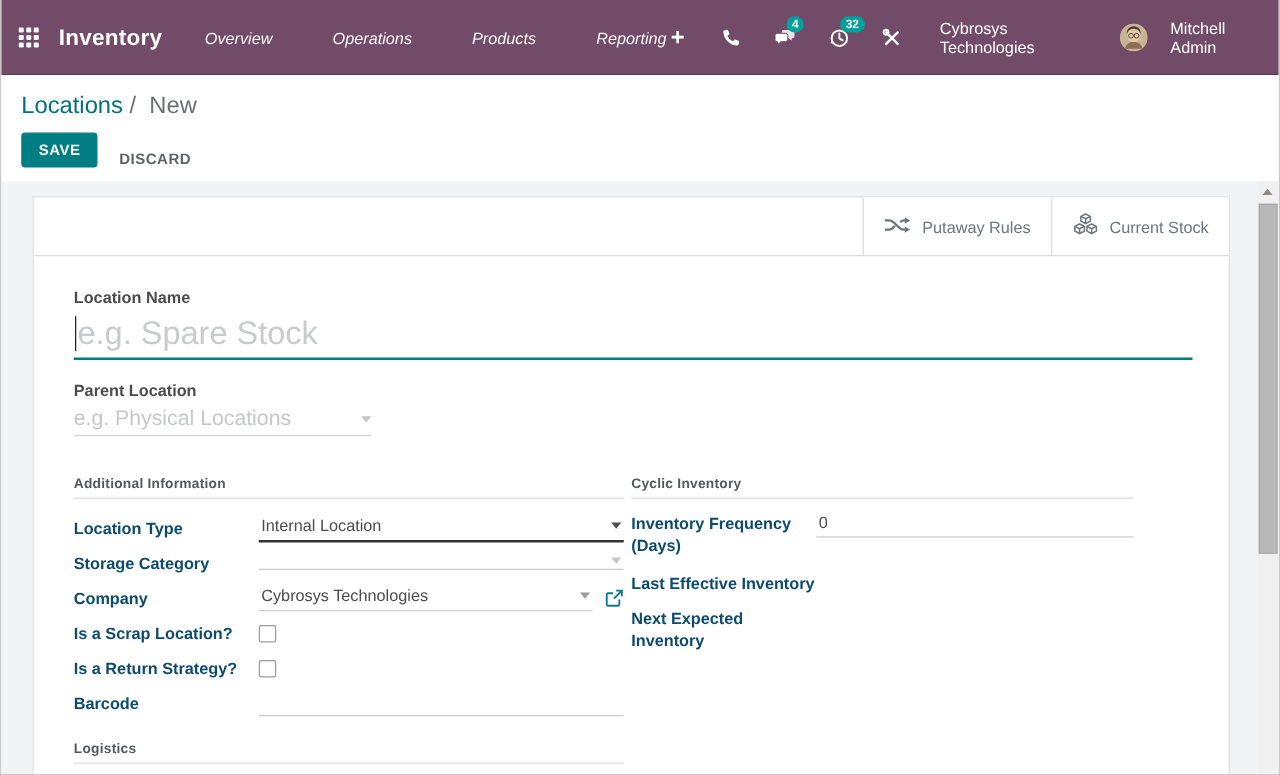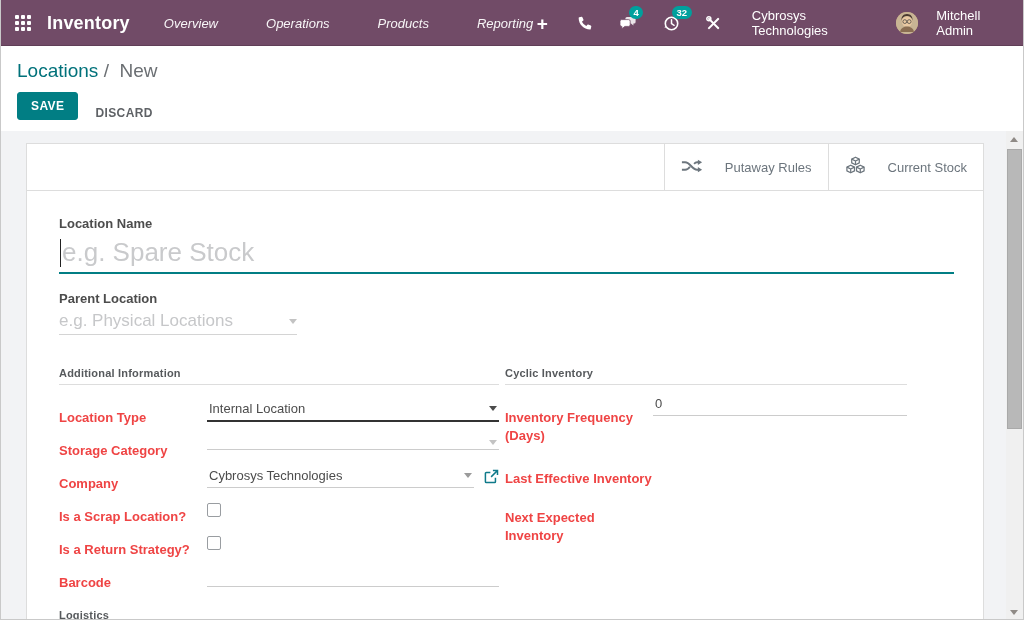--- a/index.html
+++ b/index.html
@@ -5,21 +5,21 @@
   * { box-sizing: border-box; margin: 0; padding: 0; }
   html,body { width:1024px; height:620px; overflow:hidden; }
   body {
     font-family: "Liberation Sans", "DejaVu Sans", sans-serif;
     background:#fff; color:#4c4c4c; position:relative;
     border-left:1px solid #c9c9c9; border-right:1px solid #c9c9c9; border-bottom:1px solid #c9c9c9;
   }
 
   
   .navbar {
-    height:46px; background:#714B67; display:flex; align-items:center;
+    height:60px; background:#714B67; display:flex; align-items:center;
     padding:0 16px 0 14px; color:#fff; box-shadow: inset 0 -1px rgba(0,0,0,.15);
   }
   .apps-grid { display:grid; grid-template-columns:repeat(3,4px); grid-gap:2px; margin-right:16px; cursor:pointer; }
   .apps-grid span { width:4px; height:4px; background:#fff; border-radius:1px; }
   .app-name { font-size:18px; font-weight:700; margin-right:34px; letter-spacing:.2px; }
   .nav-menu { display:flex; gap:48px; font-size:13px; }
   .nav-menu div { cursor:pointer; opacity:.95;font-style:italic; }
   .nav-right { margin-left:auto; display:flex; align-items:center; gap:25px; font-size:13px; }
   .nav-icon { position:relative; display:inline-flex; align-items:center; justify-content:center; width:20px; height:20px; cursor:pointer; }
   .nav-icon svg { display:block; }
@@ -49,21 +49,21 @@
   }
 
   
   .content { background:#f2f3f5; height:489px; padding-top:12px; position:relative; }
   .sheet {
     margin-left:25px; width:958px; height:600px; background:#fff;
     border:1px solid #ddd; border-bottom:none;
   }
   .button-box { height:47px; border-bottom:1px solid #ddd; display:flex; justify-content:flex-end; }
   .stat-button {
-    display:flex; align-items:center; gap:22px; padding:0 16px; border:none; background:#fff;
+    display:flex; align-items:center; gap:9px; padding:0 16px; border:none; background:#fff;
     border-left:1px solid #ddd; color:#6c757d; font-size:13px; cursor:pointer;
     font-family:"Liberation Sans",sans-serif;
   }
   .sheet-body { padding:25px 30px 0 32px; }
 
   .field-label-lg { font-size:13px; font-weight:700; color:#4c4c4c; margin-bottom:5px; }
   .name-wrap { position:relative; width:895px; }
   .name-input {
     width:100%; border:none; outline:none; border-bottom:2px solid #017e84;
     font-size:26px; color:#555; padding:1px 0 4px 3px; font-family:"Liberation Sans",sans-serif;
@@ -90,21 +90,21 @@
   .columns { display:flex; margin-top:32px; }
   .col-left { width:440px; margin-right:6px; }
   .col-right { width:402px; }
 
   .section-title {
     font-size:11px; font-weight:700; color:#56595c; padding-bottom:5px;
     border-bottom:1px solid #ddd; margin-bottom:9px; letter-spacing:.2px;
   }
   .o-row { display:flex; align-items:center; min-height:28px; }
   .o-row.top { align-items:flex-start; }
-  .o-label { width:148px; flex:0 0 auto; font-size:13px; font-weight:700; color:#ef4444; line-height:18px; padding-top:2px;margin-top:13px; }
+  .o-label { width:148px; flex:0 0 auto; font-size:13px; font-weight:700; color:#0c4a6e; line-height:18px; padding-top:2px; }
   .o-widget { flex:1; display:flex; align-items:center; font-size:13px; color:#4c4c4c; min-width:0; }
   .select-widget { border-bottom:1px solid #ccc; padding:2px 2px 4px 2px; cursor:pointer; }
   .select-widget.focused { border-bottom:2px solid #333; }
   .select-widget .sel-text { flex:1; white-space:nowrap; overflow:hidden; }
   .widget-outside { flex:0 0 auto; margin-left:10px; display:flex; align-items:center; }
   .checkbox { width:14px; height:14px; border:1px solid #999da1; border-radius:2px; background:#fff; appearance:none; -webkit-appearance:none; cursor:pointer; margin-top:1px; }
   .line-input {
     border:none; outline:none; border-bottom:1px solid #ccc; width:100%; font-size:13px;
     color:#4c4c4c; padding:2px 2px 4px 2px; background:transparent; font-family:"Liberation Sans",sans-serif;
   }

